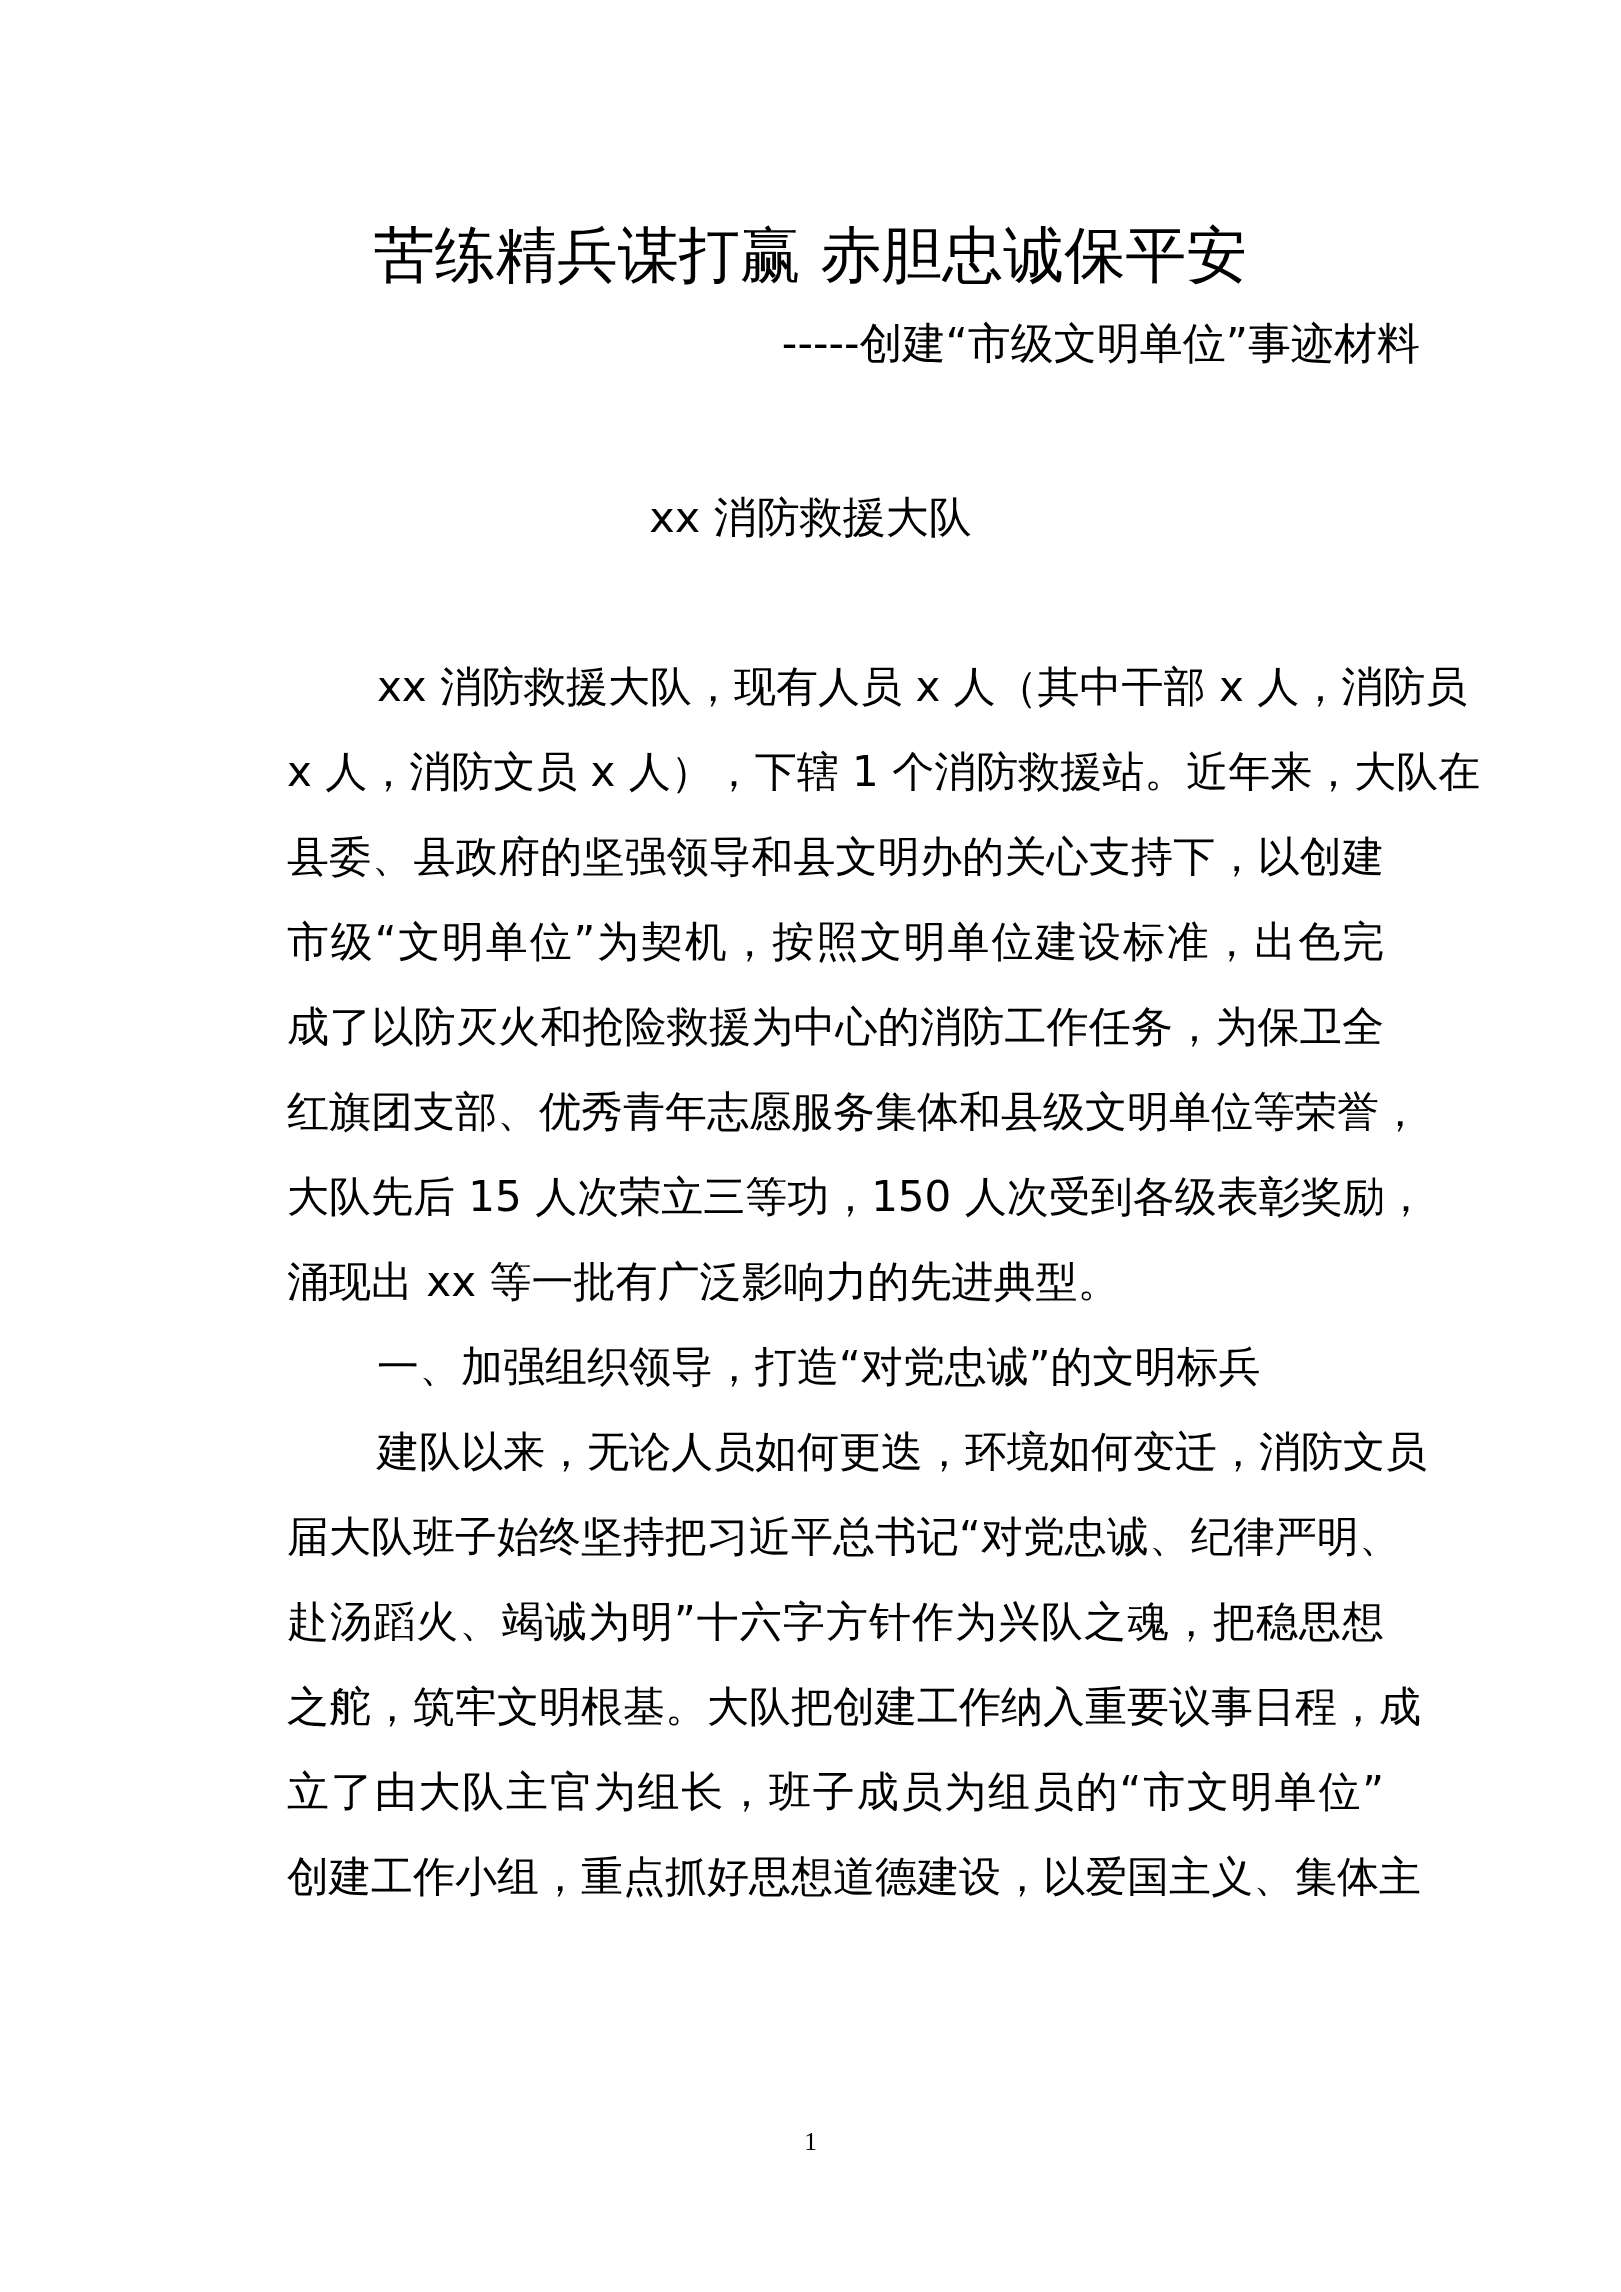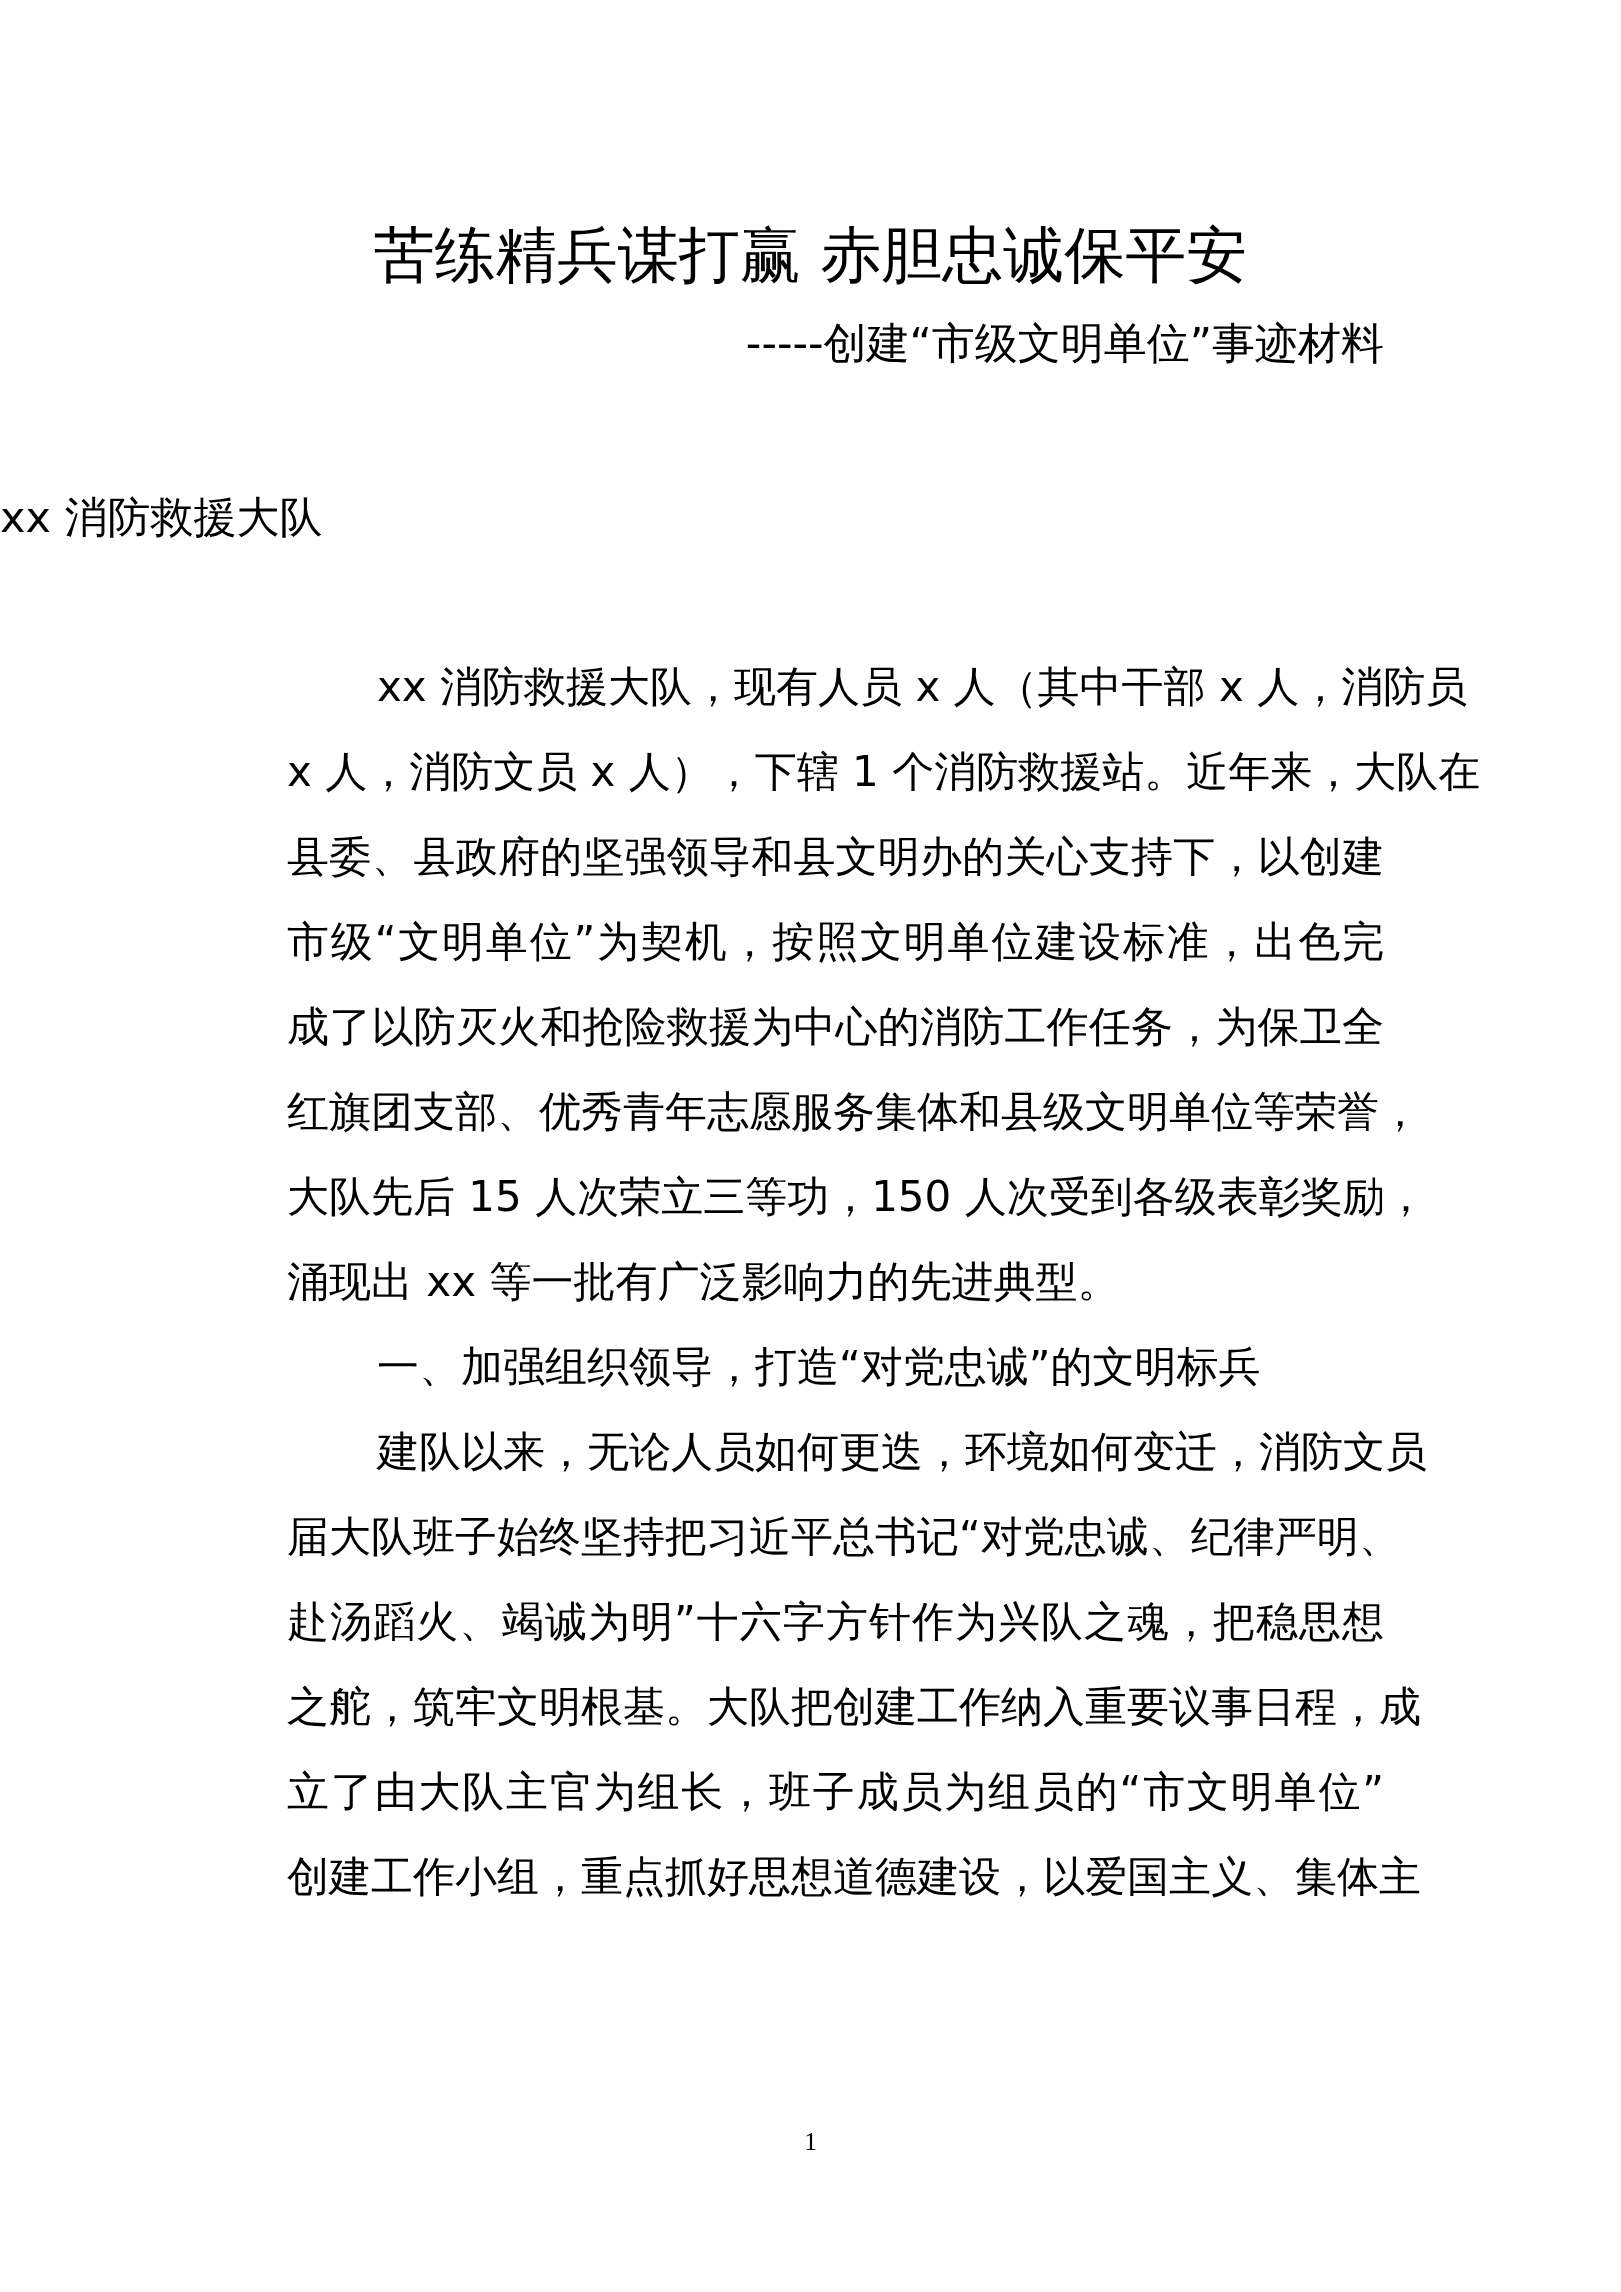--- a/index.html
+++ b/index.html
@@ -35,27 +35,28 @@
     }
     .subtitle {
       position: absolute;
       left: 0;
       width: 1384px;
       top: 314px;
       text-align: right;
       font-size: 43px;
       line-height: 59px;
       white-space: nowrap;
+      padding-left: 36px;
     }
     .org {
       position: absolute;
       left: 0;
       width: 1621px;
       top: 488px;
-      text-align: left;
+      text-align: center;
       font-size: 43px;
       line-height: 59px;
       white-space: nowrap;
     }
     .body-lines {
       position: absolute;
       left: 245px;
       top: 657px;
       width: 1139px;
     }

